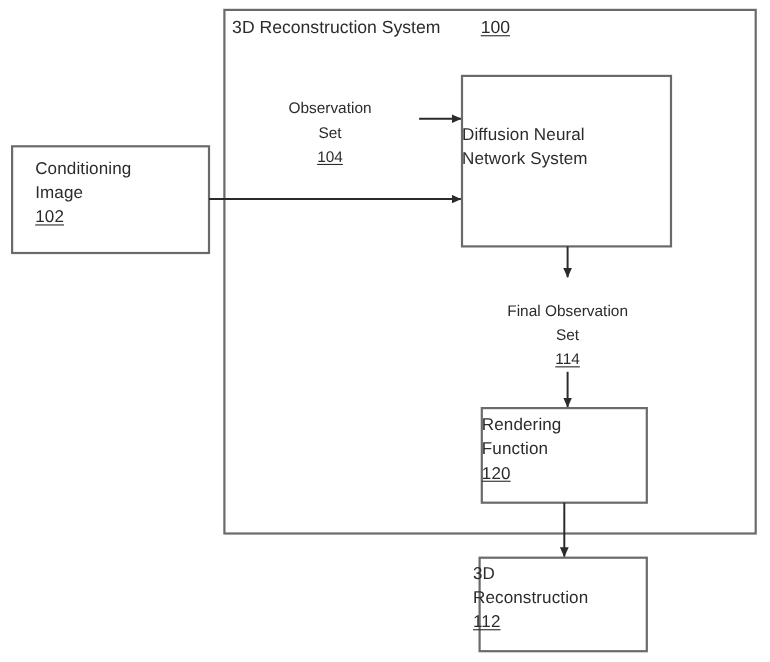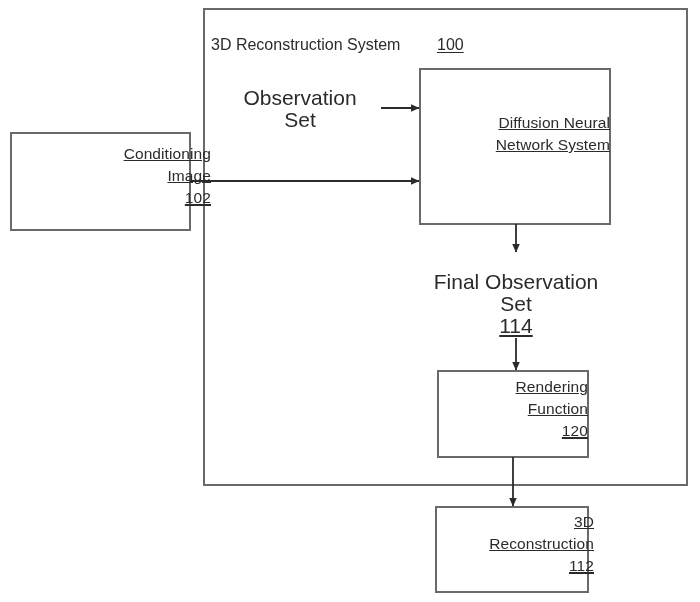--- a/index.html
+++ b/index.html
@@ -19,47 +19,45 @@
   }
   svg.layer {
     position: absolute;
     left: 0;
     top: 0;
     width: 700px;
     height: 602px;
   }
   .box-label {
     position: absolute;
-    text-align: right;
+    text-align: left;
     color: #2b2b2b;
     font-size: 15.5px;
     line-height: 22px;
     letter-spacing: 0.1px;
     white-space: nowrap;
-    text-decoration: underline;
   }
   .free-label {
     position: absolute;
     text-align: center;
     color: #2b2b2b;
-    font-size: 21px;
+    font-size: 14px;
     line-height: 22px;
     white-space: nowrap;
   }
   .ref-num {
     text-decoration: underline;
     text-underline-offset: 2px;
   }
   .sys-title {
     position: absolute;
     color: #2b2b2b;
     font-size: 16px;
     line-height: 20px;
     white-space: nowrap;
-    margin-top: 19px;
   }
   .lbl-line { display: block; }
 </style>
 </head>
 <body>
 
 <div id="diagram-root">
 
   <svg class="layer" viewBox="0 0 700 602" xmlns="http://www.w3.org/2000/svg">
     <defs>
@@ -98,20 +96,21 @@
 
   <div class="box-label" style="left:11px; top:143px; width:179px;padding-left:21px;">
     <span class="lbl-line">Conditioning</span>
     <span class="lbl-line">Image</span>
     <span class="lbl-line ref-num">102</span>
   </div>
 
   <div class="free-label" style="left:240px; top:87px; width:120px;">
     <span class="lbl-line">Observation</span>
     <span class="lbl-line">Set</span>
+    <span class="lbl-line ref-num">104</span>
   </div>
 
   <div class="box-label" style="left:420px; top:112px; width:190px;">
     <span class="lbl-line">Diffusion Neural</span>
     <span class="lbl-line">Network System</span>
   </div>
 
   <div class="free-label" style="left:426px; top:271px; width:180px;">
     <span class="lbl-line">Final Observation</span>
     <span class="lbl-line">Set</span>

